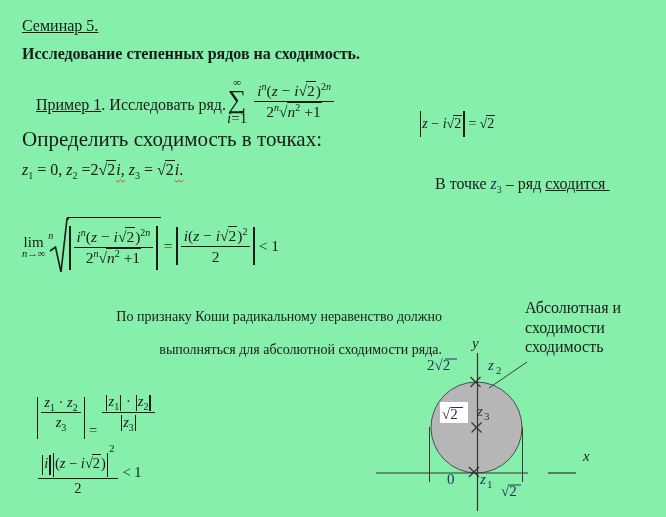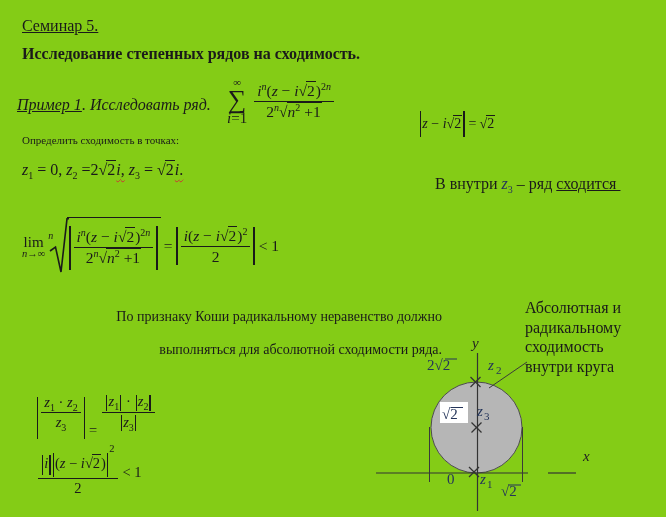--- a/index.html
+++ b/index.html
@@ -1,16 +1,16 @@
 <!DOCTYPE html>
 <html><head>
 <meta charset="utf-8">
 <style>
   html,body{margin:0;padding:0;background:#fff;}
-  #page{position:relative;width:666px;height:517px;background:#84cc16;overflow:hidden;
+  #page{position:relative;width:666px;height:517px;background:#86efac;overflow:hidden;
         font-family:"Liberation Serif","DejaVu Serif",serif;color:#1a1a1a;}
   .pos{position:absolute;}
   .u{text-decoration:underline;}
   .b{font-weight:bold;}
   i{font-style:italic;}
   sup{font-size:10px;line-height:0;}
   sub{font-size:10px;line-height:0;}
   
   .r{white-space:nowrap;}
   .r .o{border-top:1.2px solid currentColor;margin-left:-1px;padding:0 1px;}
@@ -47,37 +47,37 @@
 </style>
 </head>
 <body>
 
 <div id="page">
 
   <div class="pos u" style="left:22px;top:17px;font-size:16px;">Семинар 5.</div>
 
   <div class="pos b" style="left:22px;top:45px;font-size:16px;text-align:right;">Исследование степенных рядов на сходимость.</div>
 
-  <div class="pos" style="left:17px;top:96px;font-size:16px;font-style:italic;">
+  <div class="pos" style="left:36px;top:96px;font-size:16px;">
     <span class="u">Пример 1</span><span>. Исследовать ряд.</span>
   </div>
 
   <div class="pos eqrow" style="left:227px;top:74px;font-size:15.5px;">
     <span class="sigma">
       <span class="stop">∞</span>
       <span class="schar">∑</span>
       <span class="sbot"><i>i</i>=1</span>
     </span>
     <span class="frac">
       <span class="num"><i>i</i><sup><i>n</i></sup>(<i>z</i> − <i>i</i><span class="r">√<span class="o">2</span></span>)<sup>2<i>n</i></sup></span>
       <span class="den">2<sup><i>n</i></sup><span class="r">√<span class="o"><i>n</i><sup>2</sup> +1</span></span></span>
     </span>
   </div>
 
-  <div class="pos" style="left:22px;top:134px;font-size:11px;">Определить сходимость в точках:</div>
+  <div class="pos" style="left:22px;top:127px;font-size:21px;">Определить сходимость в точках:</div>
 
   <div class="pos" style="left:22px;top:161px;font-size:16px;"><i>z</i><sub>1</sub> = 0, <i>z</i><sub>2</sub> =2<span class="r">√<span class="o">2</span></span><span class="redsq"><i>i</i>,</span> <i>z</i><sub>3</sub> = <span class="r">√<span class="o">2</span></span><span class="redsq"><i>i</i>.</span></div>
 
   <div class="pos eqrow" style="left:22px;top:217px;font-size:15.5px;">
     <span class="limop">
       <span class="top">lim</span>
       <span class="bot"><i>n</i>→∞</span>
     </span>
     <span class="idx"><i>n</i></span>
     <svg class="radsvg" width="20" height="58" viewBox="0 0 20 58">
@@ -131,29 +131,28 @@
 
   <div class="pos eqrow" style="left:419px;top:111px;font-size:14px;">
     <span class="bar h26"></span>
     <span><i>z</i> − <i>i</i><span class="r">√<span class="o">2</span></span></span>
     <span class="bar h26"></span>
     <span class="mid">=</span>
     <span><span class="r">√<span class="o">2</span></span></span>
   </div>
 
   <div class="pos pre" style="left:419px;top:152px;font-size:16px;line-height:21px;width:245px;height:44px;overflow:hidden;">
-    <span>В внутри </span><span class="navy"><i>z</i><sub>3</sub></span><span> – ряд </span><span class="conv">сходится </span><br>
+    <span>В точке </span><span class="navy"><i>z</i><sub>3</sub></span><span> – ряд </span><span class="conv">сходится </span><br>
     
   </div>
 
   <div class="pos" style="left:525px;top:298px;font-size:16px;line-height:19.5px;">
     <div>Абсолютная и</div>
-    <div>радикальному</div>
+    <div>сходимости</div>
     <div>сходимость</div>
-    <div>внутри круга</div>
   </div>
 
   <svg class="pos" style="left:370px;top:326px;" width="250" height="191" viewBox="0 0 250 191">
 
     <circle cx="106.5" cy="101.5" r="45.5" fill="#b6b6b6" stroke="#4d4d4d" stroke-width="1"></circle>
 
     <line x1="107.5" y1="27" x2="107.5" y2="185" stroke="#333" stroke-width="1.2"></line>
     <line x1="6" y1="147" x2="158" y2="147" stroke="#333" stroke-width="1.2"></line>
     <line x1="178" y1="147" x2="206" y2="147" stroke="#333" stroke-width="1.2"></line>
 

